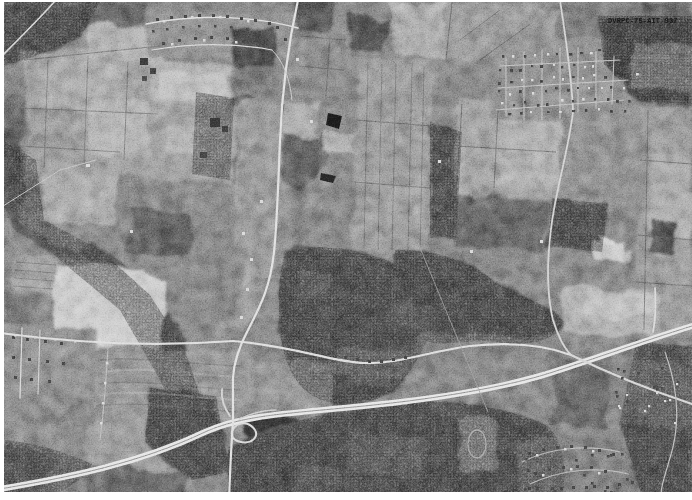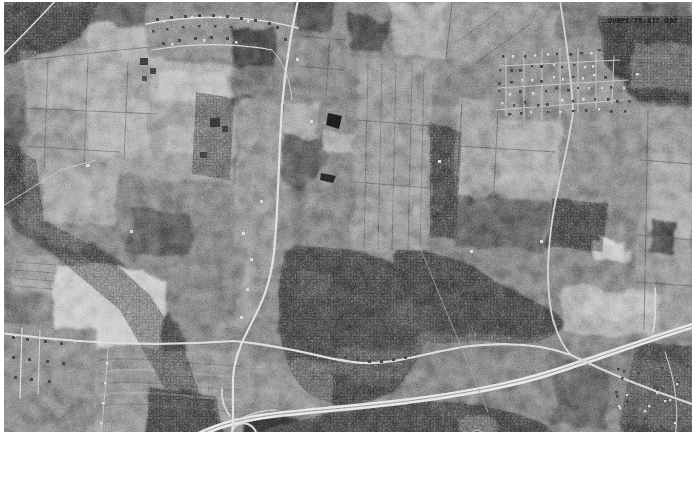--- a/index.html
+++ b/index.html
@@ -1,16 +1,16 @@
 <!DOCTYPE html>
 <html><head>
 <meta charset="utf-8">
 <style>
   html,body{margin:0;padding:0;background:#fff;}
-  #frame{position:relative;width:692px;height:432px;overflow:hidden;background:#ffffff;
+  #frame{position:relative;width:692px;height:492px;overflow:hidden;background:#ffffff;
          font-family:"Liberation Sans",sans-serif;}
 </style>
 </head>
 <body>
 
 <div id="frame">
 <svg width="692" height="500" viewBox="0 0 692 500" xmlns="http://www.w3.org/2000/svg">
 <defs>
   <filter id="soft" x="-10%" y="-10%" width="120%" height="120%">
     <feTurbulence type="fractalNoise" baseFrequency="0.035" numOctaves="3" seed="5" result="t"></feTurbulence>

